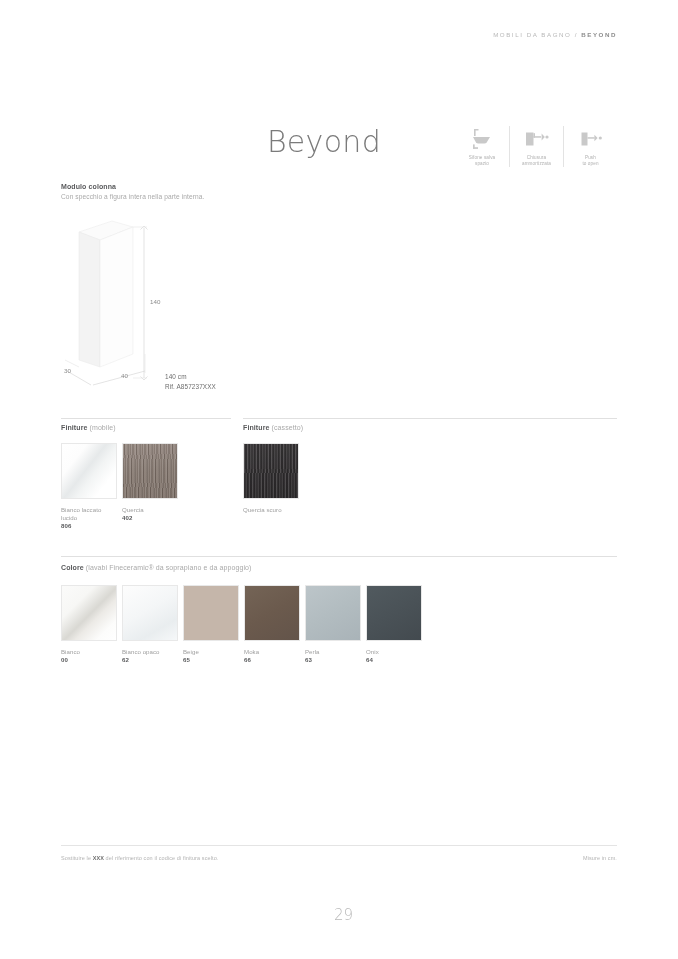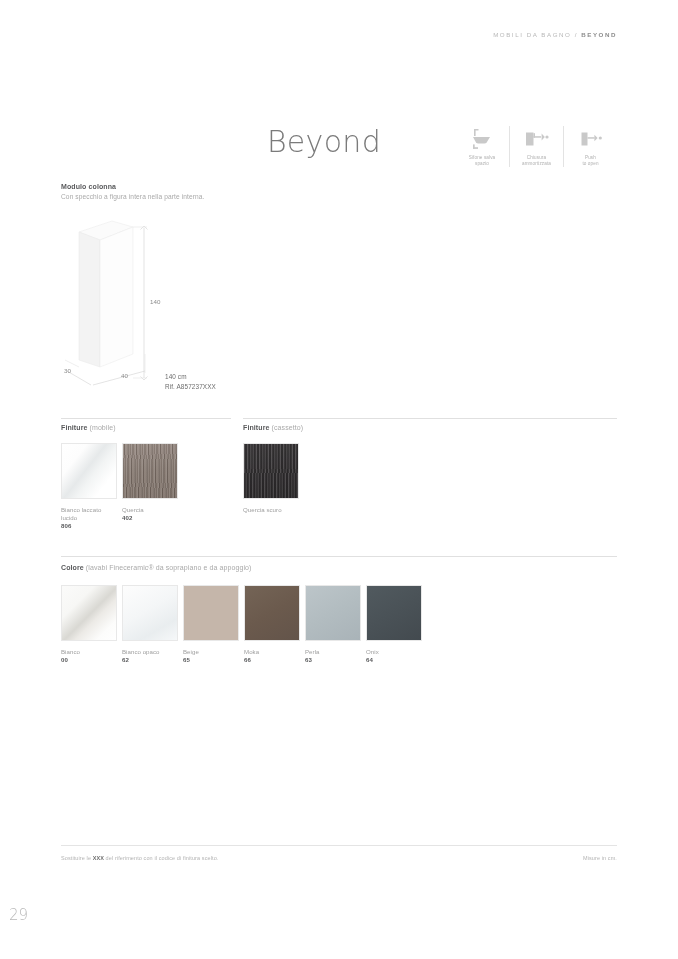--- a/index.html
+++ b/index.html
@@ -119,21 +119,21 @@
   .foot-left {
     position: absolute; left: 61px; top: 855px;
     font-size: 5.5px; color: #b3b3b3; letter-spacing: .1px;
   }
   .foot-left b { color: #6f6f6f; font-weight: bold; }
   .foot-right {
     position: absolute; right: 61px; top: 855px;
     font-size: 5.5px; color: #b3b3b3; letter-spacing: .1px;
   }
   .pageno {
-    position: absolute; left: 0; right: 0; top: 906px; text-align: left;
+    position: absolute; left: 0; right: 0; top: 906px; text-align: center;
     font-size: 15px; font-weight: 300; color: #b9b9b9;
     font-family: "DejaVu Sans", sans-serif;
     padding-left: 9px;
   }
 </style>
 </head>
 <body>
 
 <div class="page">
 

